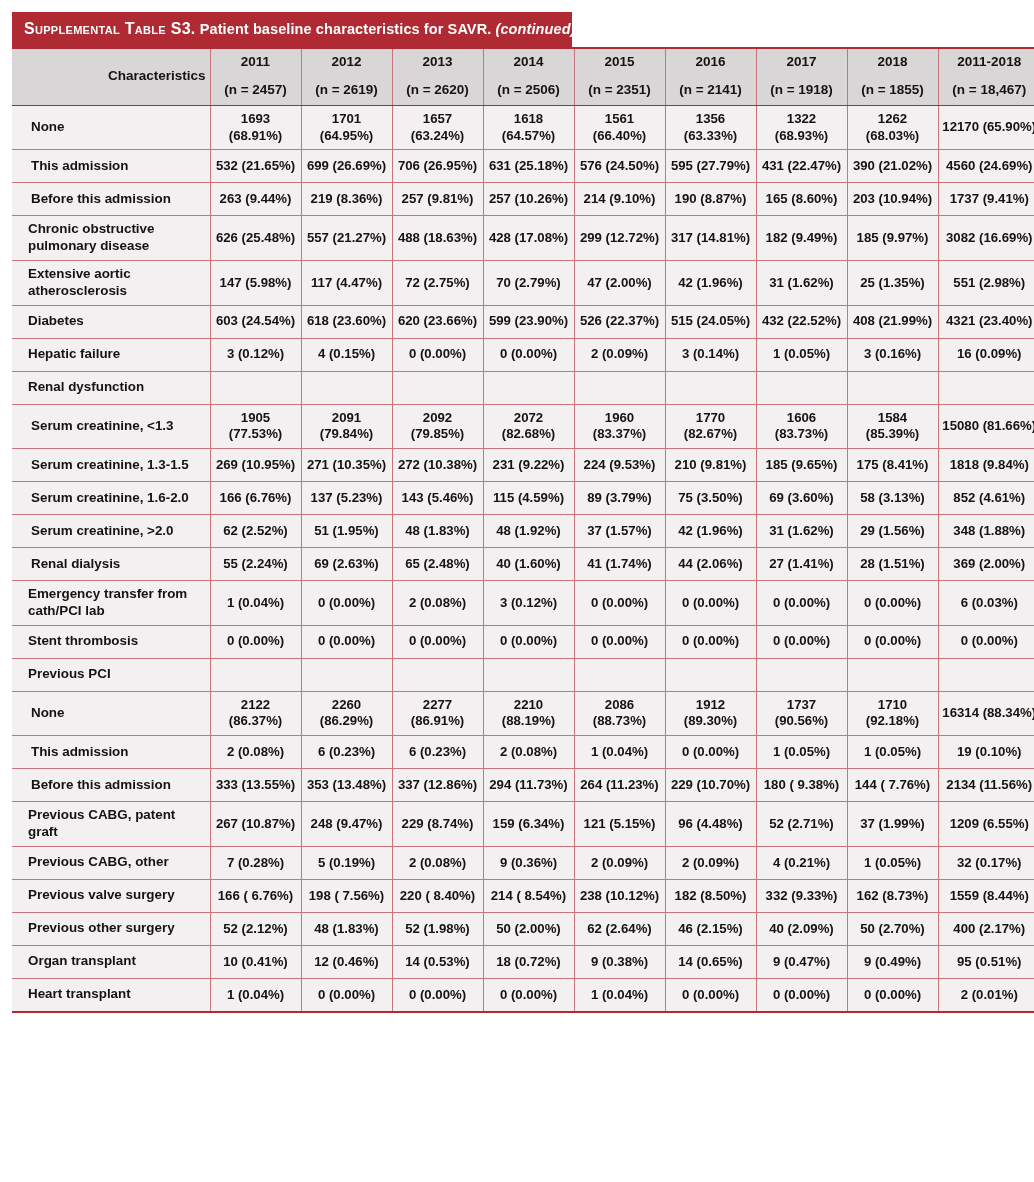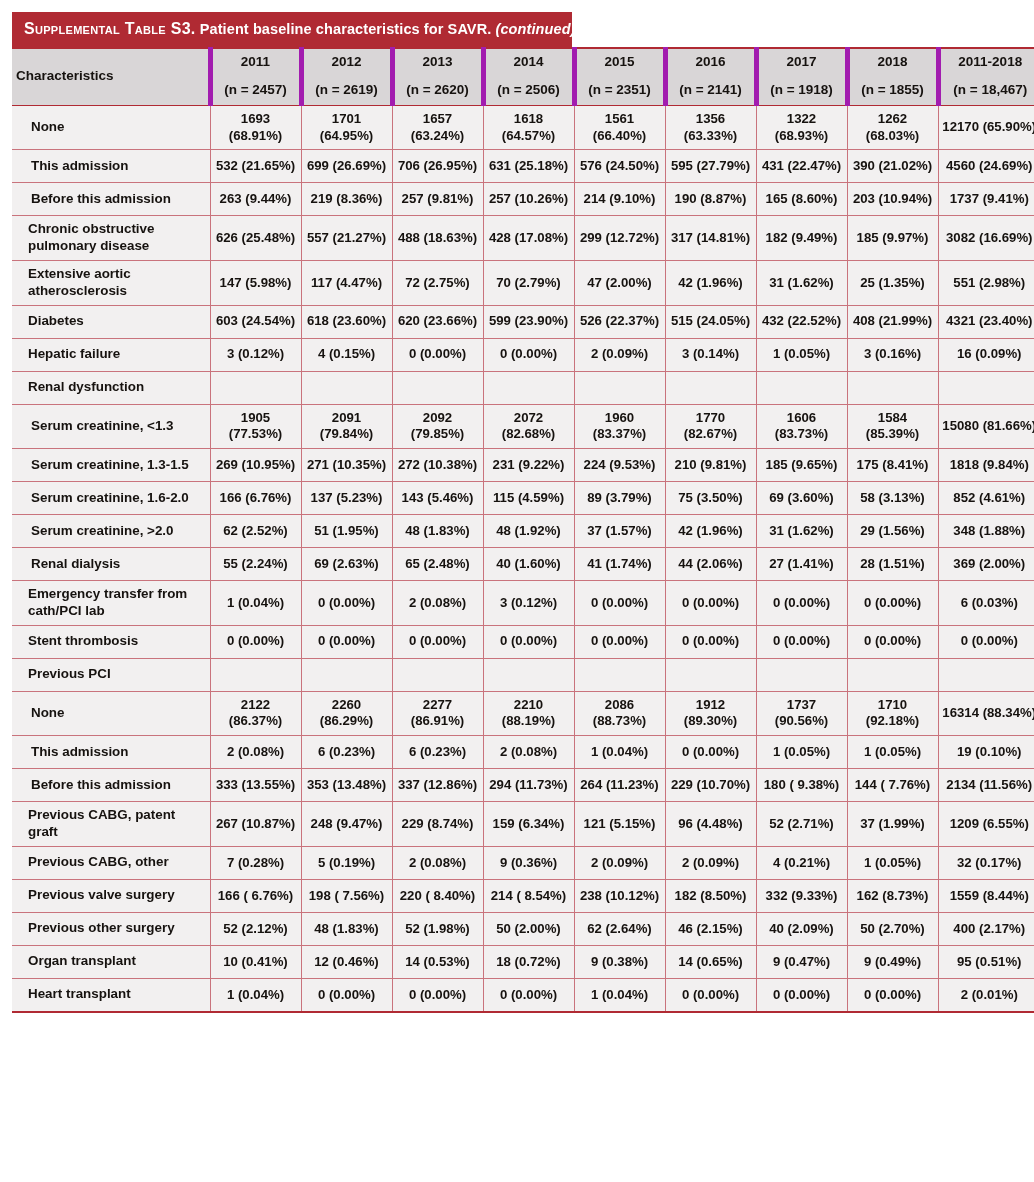--- a/index.html
+++ b/index.html
@@ -46,33 +46,33 @@
     table-layout: fixed;
     border-top: 2.5px solid #b02a33;
     border-bottom: 2.5px solid #b02a33;
   }
   table.tbl col.c-char { width: 198px; }
   table.tbl col.c-yr   { width: 91px; }
   table.tbl col.c-tot  { width: 102px; }
 
   thead th {
     background: #d9d6d7;
-    border-left: 5px solid #a21caf;
+    border-left: 1px solid #a21caf;
     border-right: 1px solid #c9737c;
     border-bottom: 1px solid #b02a33;
     font-size: 13.5px;
     font-weight: bold;
     color: #16120f;
     padding: 5px 4px 6px 4px;
     text-align: center;
     line-height: 1.22;
     vertical-align: middle;
   }
   thead th.hd-char {
-    text-align: left;
+    text-align: right;
     border-left: none;
   }
   thead th.last { border-right: none; }
   thead th .yr { display: block; }
   thead th .nn { display: block; white-space: nowrap; margin-top: 12px; }
 
   tbody td {
     background: #f2f0f0;
     border-left: 1px solid #c9737c;
     border-right: 1px solid #c9737c;

